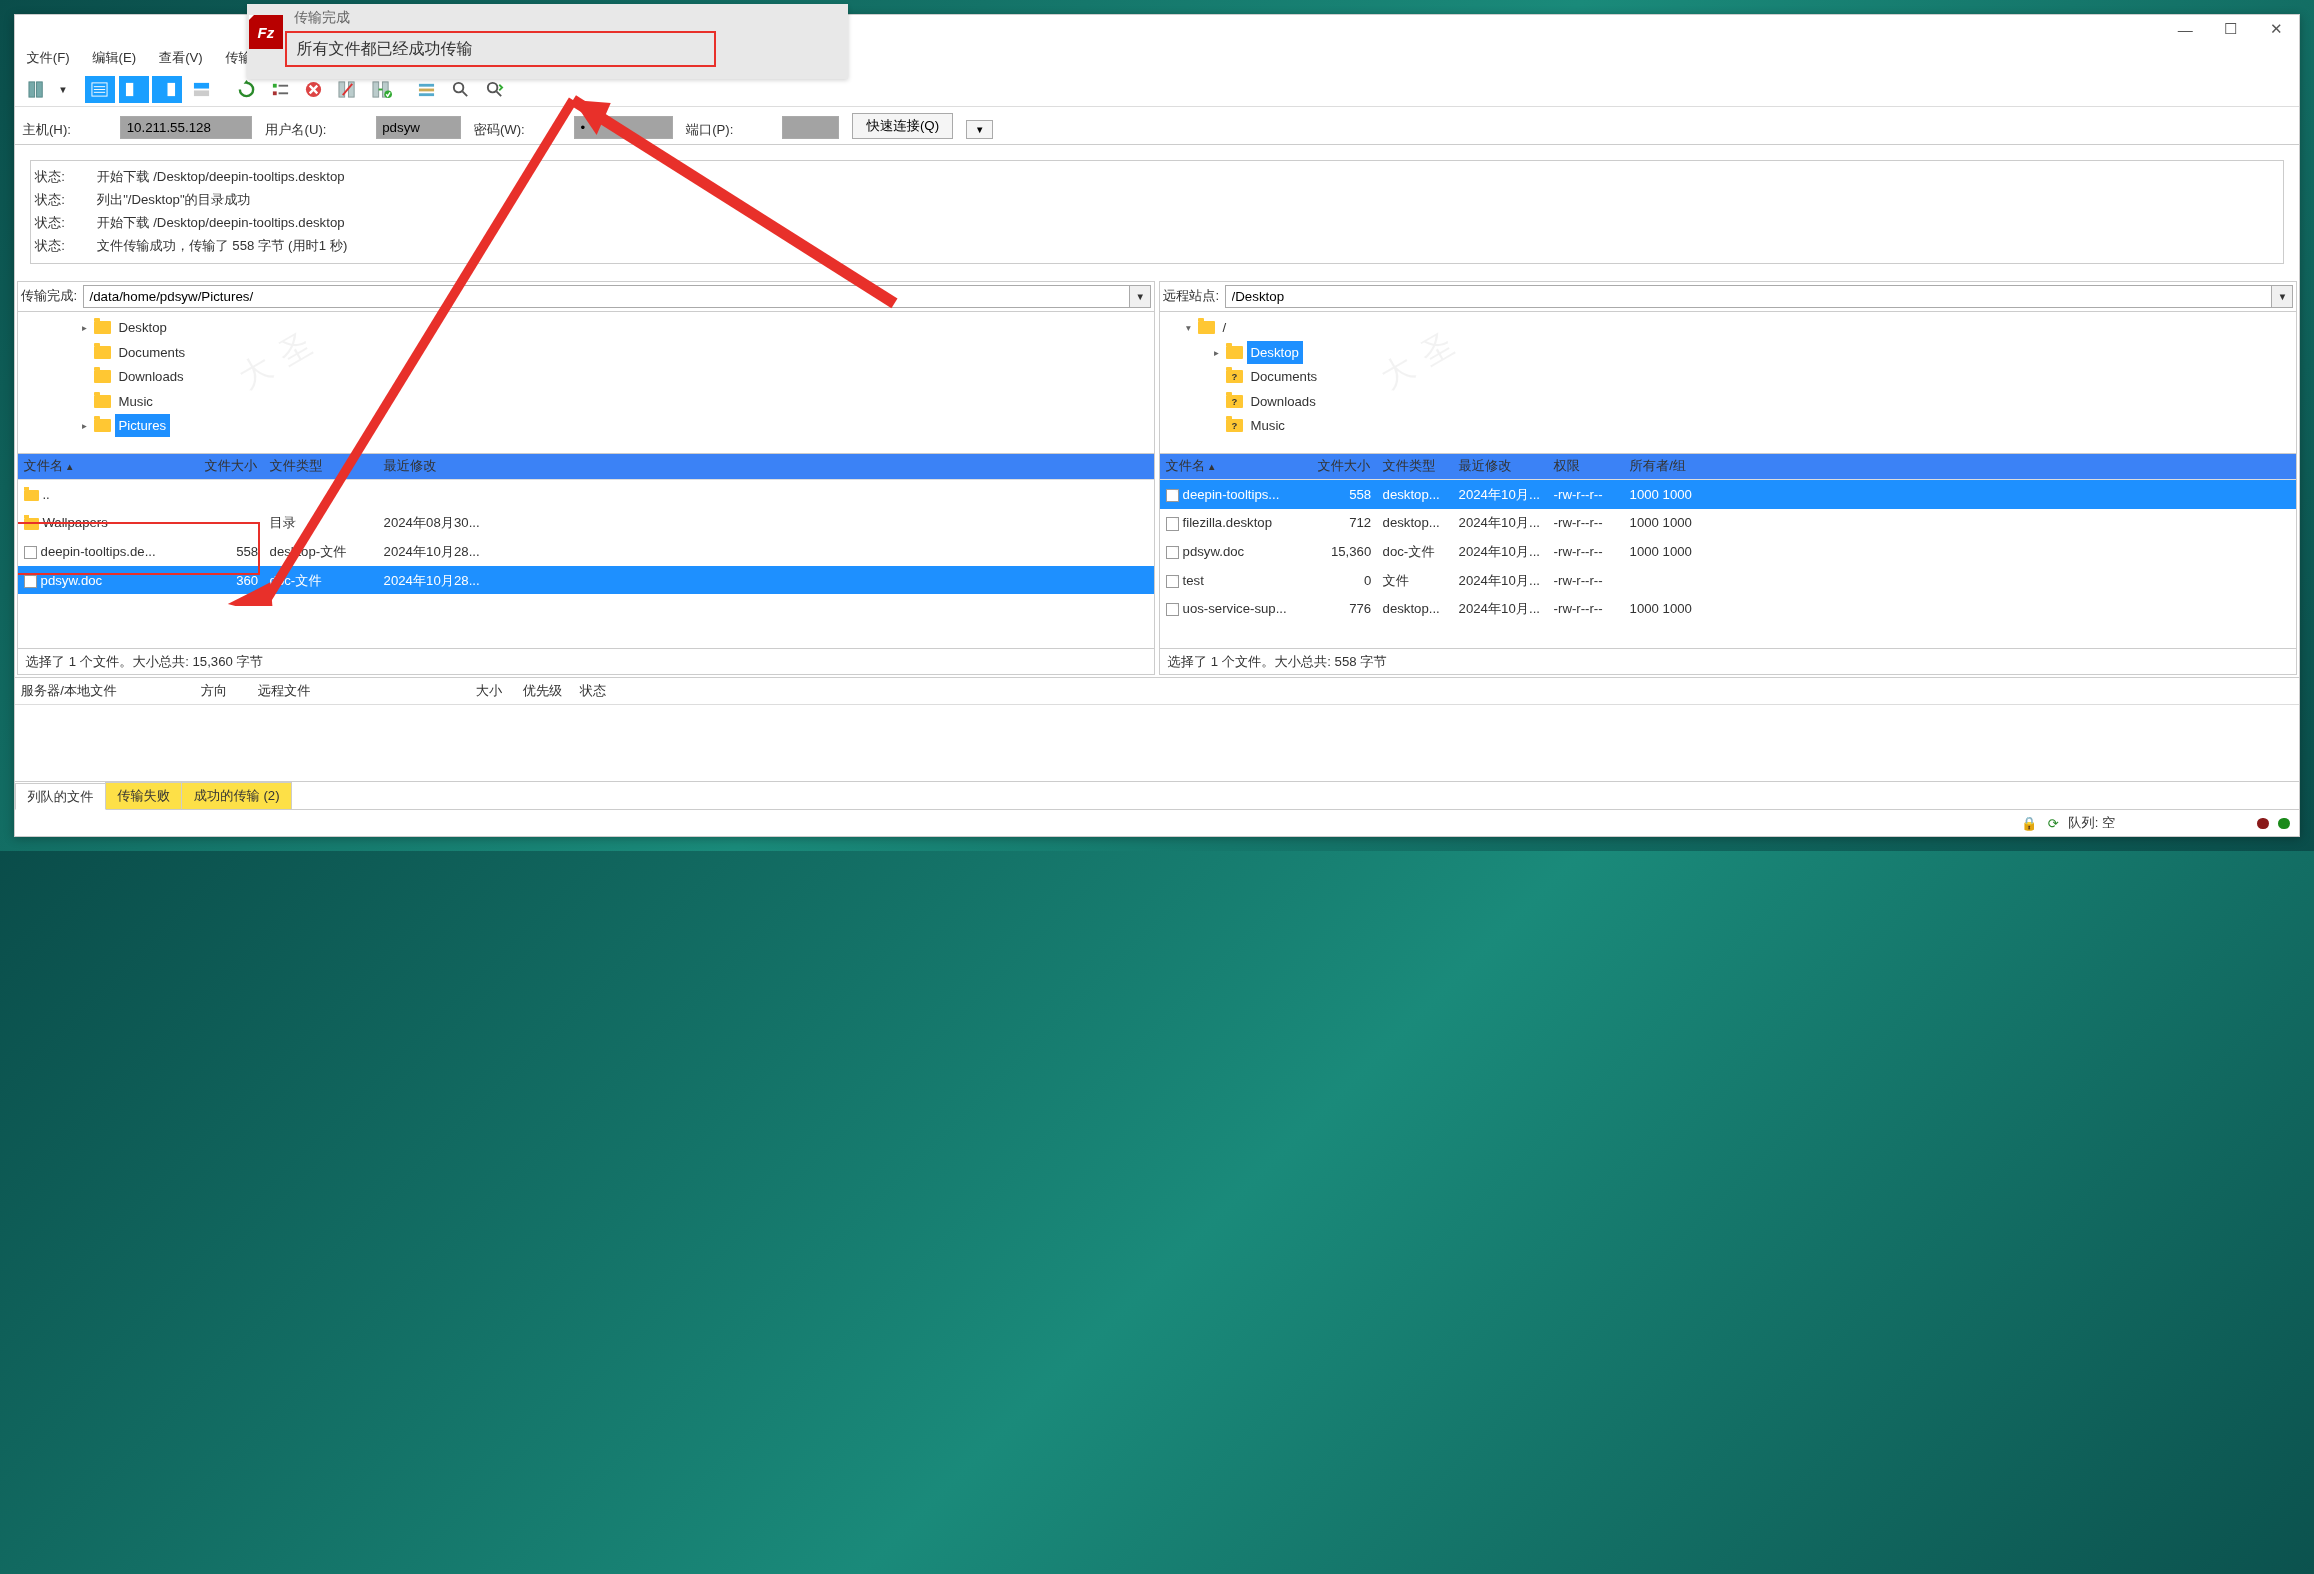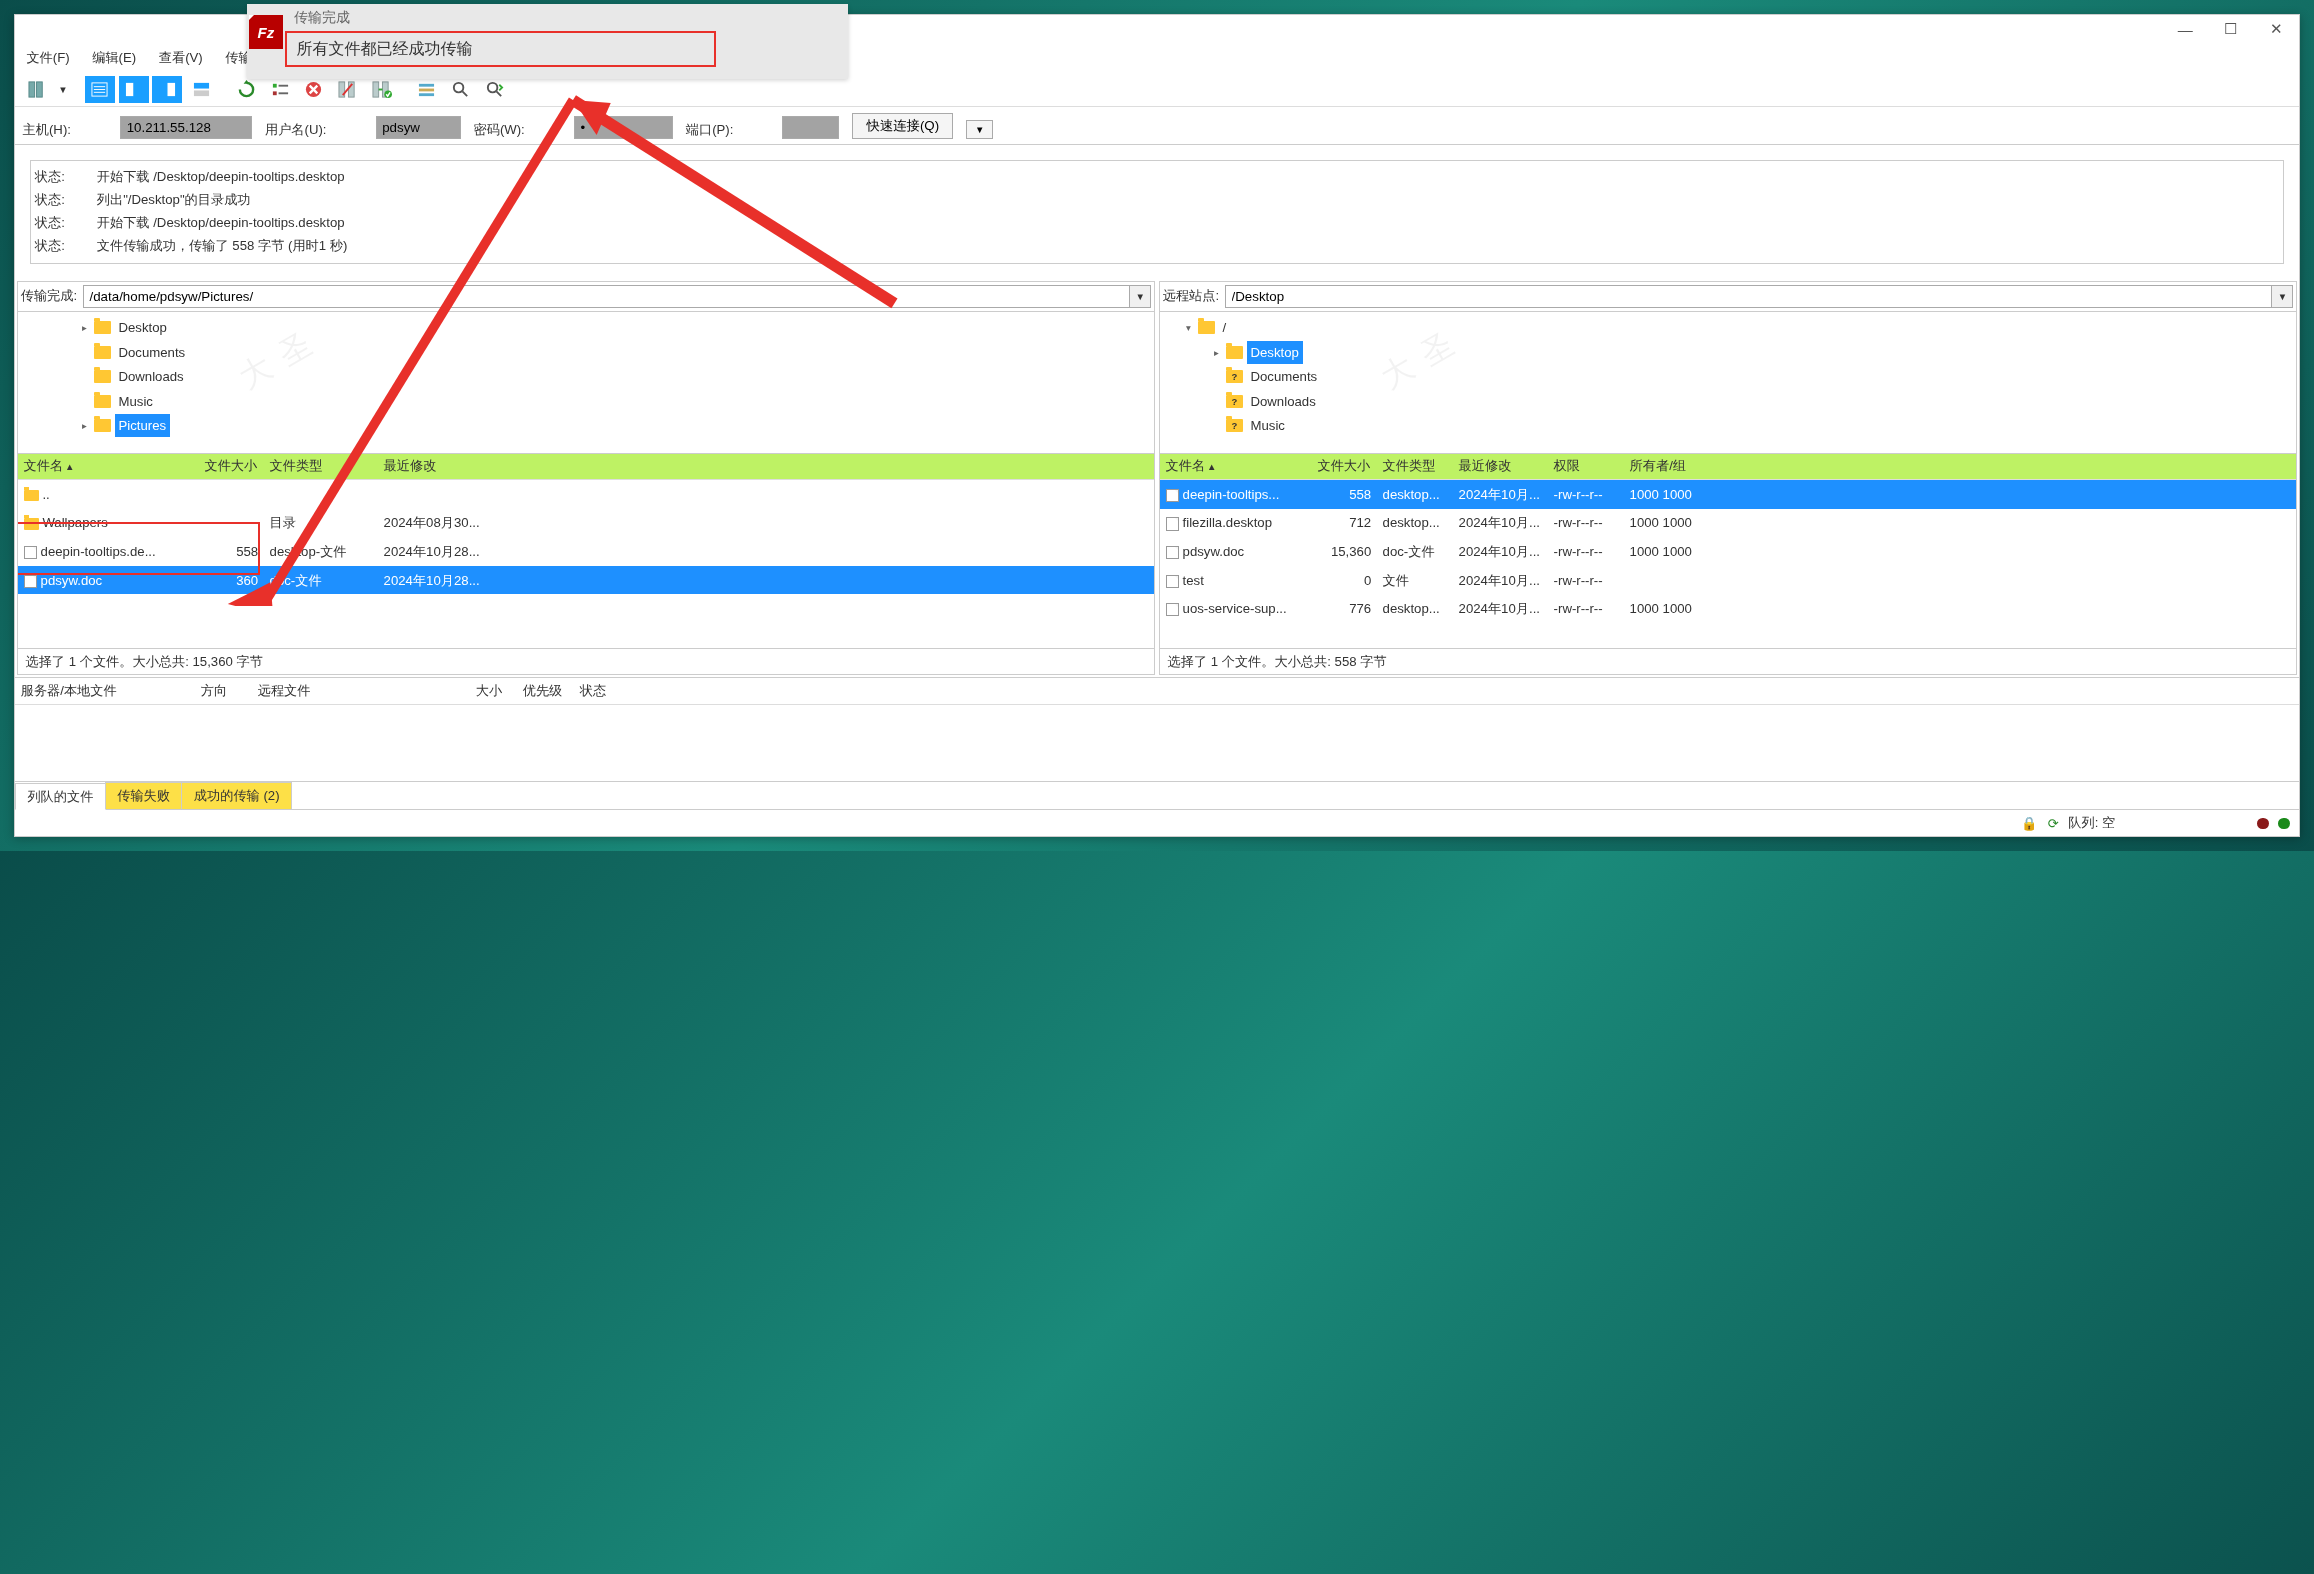--- a/index.html
+++ b/index.html
@@ -47,21 +47,21 @@
 .tree-item { display: flex; align-items: center; gap: 3.8px; padding: 0.9px 0; cursor: pointer; line-height: 21px;}
 .tree-indent-1 { padding-left: 57px; } .tree-indent-0r { padding-left: 19px; } .tree-indent-1r { padding-left: 47px; }
 .tree-expand { width: 11.4px; font-size: 9.5px; color: #666; text-align: center; }
 .folder-icon { width: 17px; height: 13.2px; background: #ffc733; border-radius: 0.9px; position: relative; }
 .folder-icon::before { content:""; position:absolute; top:-2.8px; left:0; width:6.6px; height:2.8px; background:#ffc733; border-radius:0.9px 0.9px 0 0;}
 .folder-q { width: 17px; height: 13.2px; background: #ffc733; border-radius: 0.9px; display:flex; align-items:center; justify-content:center; font-size:9.5px; font-weight:bold; color:#333; position:relative;}
 .folder-q::before { content:""; position:absolute; top:-2.8px; left:0; width:6.6px; height:2.8px; background:#ffc733; border-radius:0.9px 0.9px 0 0;}
 .tree-label.selected { background: #1e90ff; color: #fff; padding: 0.9px 3.8px; }
 .tree-label { padding: 0.9px 3.8px; }
 
-.list-header { display: flex; background: #bef264; border-bottom: 0.9px solid #ddd; font-size: 13.2px; }
+.list-header { display: flex; background: #3b82f6; border-bottom: 0.9px solid #ddd; font-size: 13.2px; }
 .list-th { padding: 3.8px 5.7px; border-right: 0.9px solid transparent; white-space: nowrap; overflow: hidden; cursor: pointer; }
 .sort-arrow { font-size: 9.5px; margin-left: 1.9px; }
 
 .list-body { flex: 1; overflow: auto; position: relative; }
 .list-row { display: flex; padding: 1.9px 0; cursor: pointer; line-height: 21px; }
 .list-row.selected { background: #1e90ff; color: #fff; }
 .list-td { padding: 1.9px 5.7px; white-space: nowrap; overflow: hidden; }
 .file-icon { width: 13.2px; height: 13.2px; background: #fff; border: 0.9px solid #999; display: inline-block; vertical-align: middle; margin-right: 3.8px; position:relative;}
 .file-icon::after { content:""; position:absolute; top:0; right:0; width:0; height:0; border-top:3.8px solid #f5f5f5; border-left:3.8px solid transparent;}
 .folder-icon-sm { width: 15px; height: 11.4px; background: #ffc733; display: inline-block; vertical-align: middle; margin-right: 3.8px; border-radius:0.9px; position:relative;}

